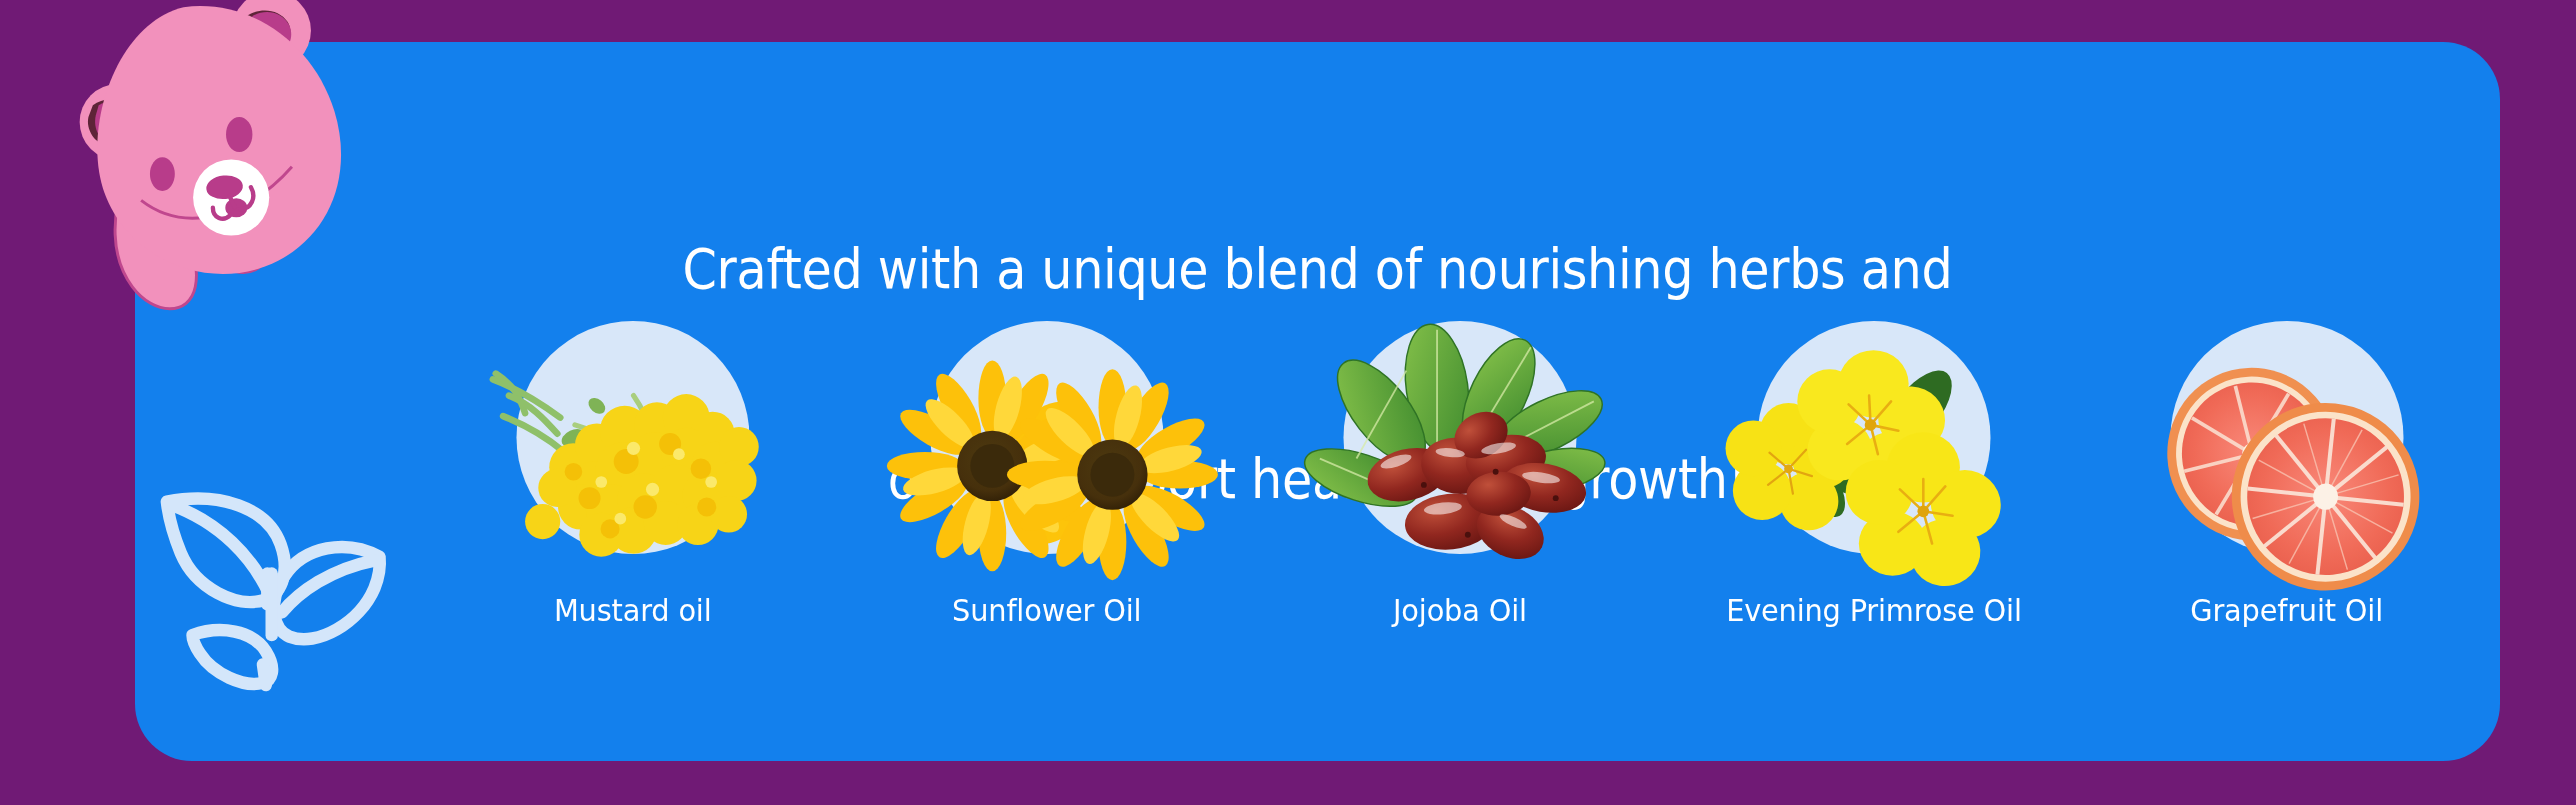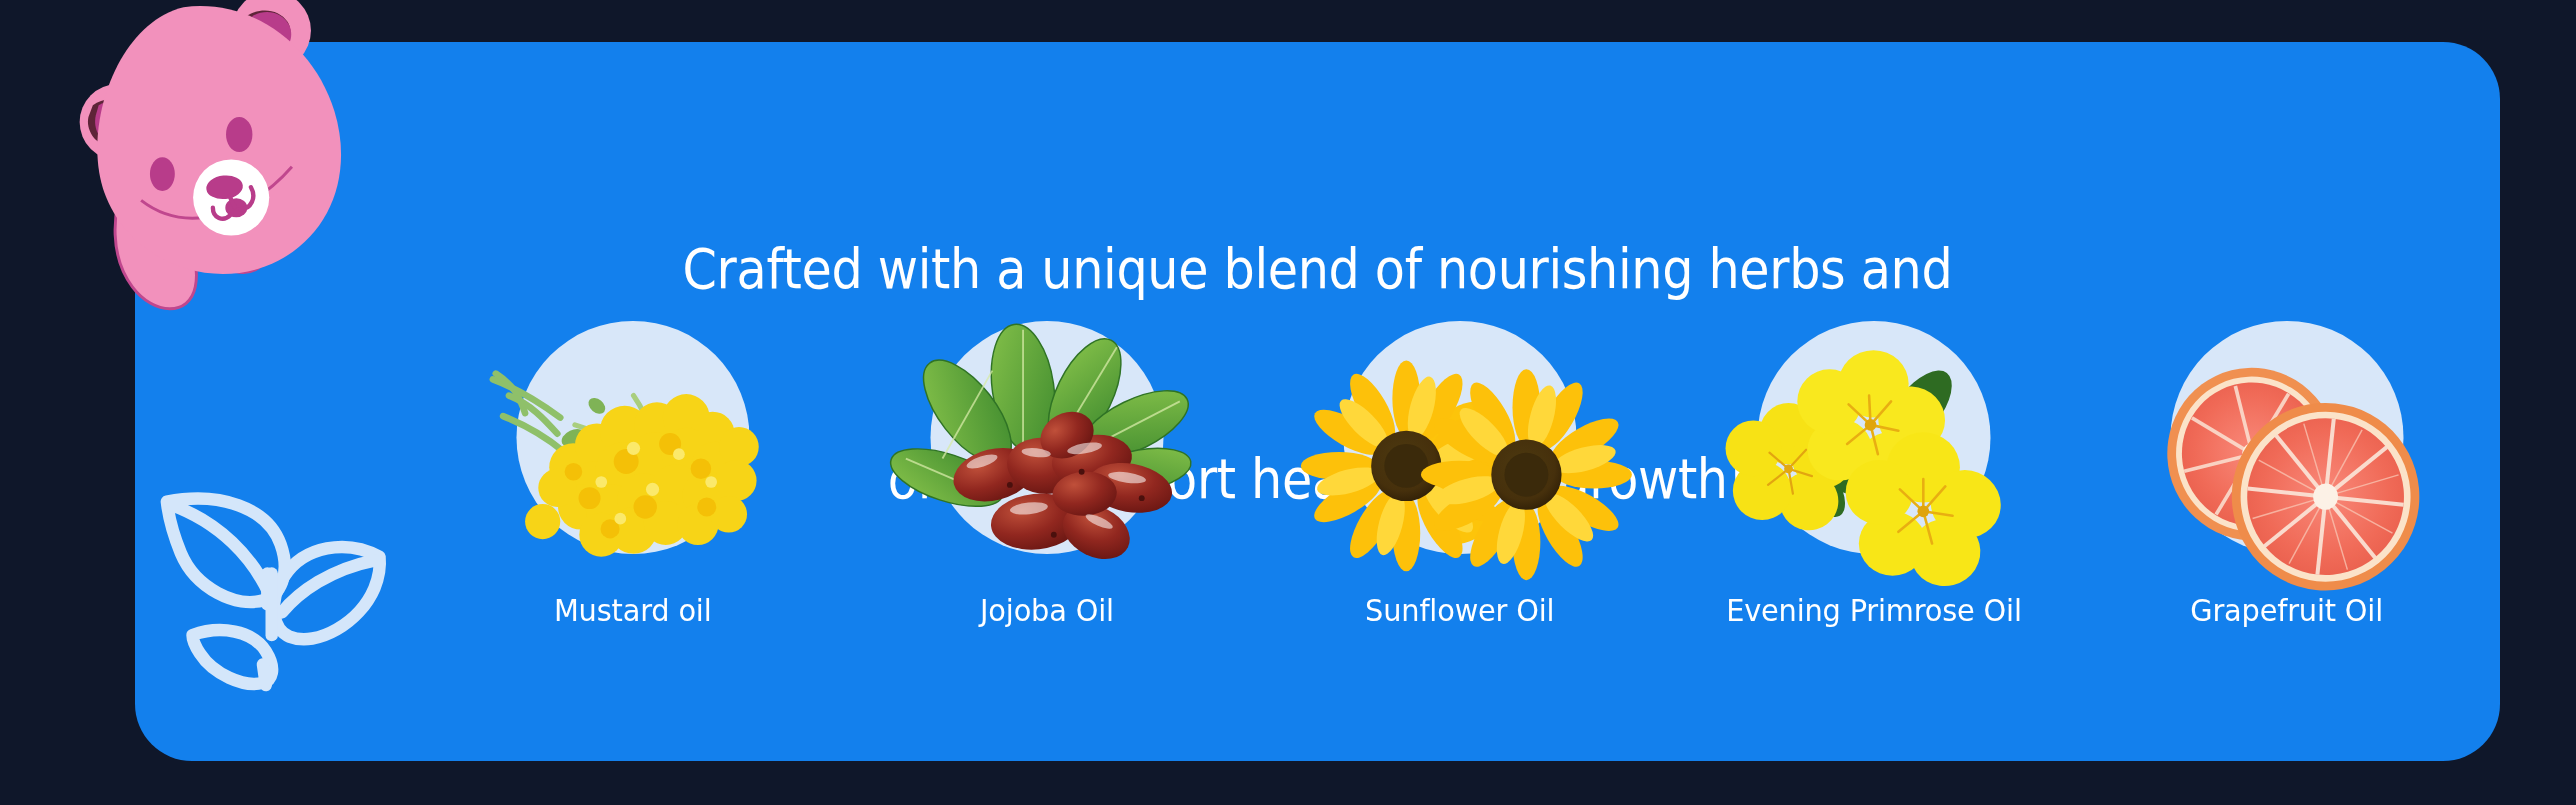--- a/index.html
+++ b/index.html
@@ -12,21 +12,21 @@
     height: 805px;
     overflow: hidden;
     font-family: "DejaVu Sans", sans-serif;
     -webkit-font-smoothing: antialiased;
   }
 
   #banner {
     position: relative;
     width: 2576px;
     height: 805px;
-    background: #0f172a;
+    background: #701a75;
   }
 
   
   #blue-panel {
     position: absolute;
     left: 135px;
     top: 42px;
     width: 2365px;
     height: 719px;
     background: #1380ED;
@@ -250,20 +250,171 @@
       </div>
       <div class="ing-label">Mustard oil</div>
     </div>
 
     <div class="ingredient">
       <div class="ing-circle-wrap">
         <div class="ing-disc"></div>
         <div class="ing-art">
           <svg viewBox="0 0 400 400" xmlns="http://www.w3.org/2000/svg">
             <defs>
+              <radialGradient id="sfc" cx="45%" cy="40%" r="65%">
+                <stop offset="0%" stop-color="#4D3A10"></stop>
+                <stop offset="70%" stop-color="#46300C"></stop>
+                <stop offset="100%" stop-color="#2E1E06"></stop>
+              </radialGradient>
+            </defs>
+
+            <g fill="#FDC40A">
+              <ellipse cx="196" cy="150" rx="44" ry="22" transform="rotate(-36 196 150)"></ellipse>
+              <ellipse cx="200" cy="200" rx="46" ry="23" transform="rotate(8 200 200)"></ellipse>
+              <ellipse cx="192" cy="250" rx="44" ry="22" transform="rotate(36 192 250)"></ellipse>
+              <ellipse cx="206" cy="290" rx="40" ry="20" transform="rotate(-20 206 290)"></ellipse>
+            </g>
+
+            <g transform="translate(126,206)">
+              <g fill="#FDC10A">
+                <g>
+                    <ellipse cx="0" cy="-92" rx="19" ry="52"></ellipse>
+                  </g>
+                <g transform="rotate(30)">
+                    <ellipse cx="0" cy="-92" rx="19" ry="52"></ellipse>
+                  </g>
+                <g transform="rotate(60)">
+                    <ellipse cx="0" cy="-92" rx="19" ry="52"></ellipse>
+                  </g>
+                <g transform="rotate(90)">
+                    <ellipse cx="0" cy="-92" rx="19" ry="52"></ellipse>
+                  </g>
+                <g transform="rotate(120)">
+                    <ellipse cx="0" cy="-92" rx="19" ry="52"></ellipse>
+                  </g>
+                <g transform="rotate(150)">
+                    <ellipse cx="0" cy="-92" rx="19" ry="52"></ellipse>
+                  </g>
+                <g transform="rotate(180)">
+                    <ellipse cx="0" cy="-92" rx="19" ry="52"></ellipse>
+                  </g>
+                <g transform="rotate(210)">
+                    <ellipse cx="0" cy="-92" rx="19" ry="52"></ellipse>
+                  </g>
+                <g transform="rotate(240)">
+                    <ellipse cx="0" cy="-92" rx="19" ry="52"></ellipse>
+                  </g>
+                <g transform="rotate(270)">
+                    <ellipse cx="0" cy="-92" rx="19" ry="52"></ellipse>
+                  </g>
+                <g transform="rotate(300)">
+                    <ellipse cx="0" cy="-92" rx="19" ry="52"></ellipse>
+                  </g>
+                <g transform="rotate(330)">
+                    <ellipse cx="0" cy="-92" rx="19" ry="52"></ellipse>
+                  </g>
+              </g>
+              <g fill="#FFD83A">
+                <g transform="rotate(15)">
+                    <ellipse cx="0" cy="-82" rx="16" ry="44"></ellipse>
+                  </g>
+                <g transform="rotate(75)">
+                    <ellipse cx="0" cy="-82" rx="16" ry="44"></ellipse>
+                  </g>
+                <g transform="rotate(135)">
+                    <ellipse cx="0" cy="-82" rx="16" ry="44"></ellipse>
+                  </g>
+                <g transform="rotate(195)">
+                    <ellipse cx="0" cy="-82" rx="16" ry="44"></ellipse>
+                  </g>
+                <g transform="rotate(255)">
+                    <ellipse cx="0" cy="-82" rx="16" ry="44"></ellipse>
+                  </g>
+                <g transform="rotate(315)">
+                    <ellipse cx="0" cy="-82" rx="16" ry="44"></ellipse>
+                  </g>
+              </g>
+              <circle cx="0" cy="0" r="48" fill="url(#sfc)"></circle>
+              <circle cx="0" cy="0" r="30" fill="#3B2A0B"></circle>
+            </g>
+
+            <g transform="translate(290,218)">
+              <g fill="#FDC10A">
+                <g>
+                    <ellipse cx="0" cy="-92" rx="19" ry="52"></ellipse>
+                  </g>
+                <g transform="rotate(30)">
+                    <ellipse cx="0" cy="-92" rx="19" ry="52"></ellipse>
+                  </g>
+                <g transform="rotate(60)">
+                    <ellipse cx="0" cy="-92" rx="19" ry="52"></ellipse>
+                  </g>
+                <g transform="rotate(90)">
+                    <ellipse cx="0" cy="-92" rx="19" ry="52"></ellipse>
+                  </g>
+                <g transform="rotate(120)">
+                    <ellipse cx="0" cy="-92" rx="19" ry="52"></ellipse>
+                  </g>
+                <g transform="rotate(150)">
+                    <ellipse cx="0" cy="-92" rx="19" ry="52"></ellipse>
+                  </g>
+                <g transform="rotate(180)">
+                    <ellipse cx="0" cy="-92" rx="19" ry="52"></ellipse>
+                  </g>
+                <g transform="rotate(210)">
+                    <ellipse cx="0" cy="-92" rx="19" ry="52"></ellipse>
+                  </g>
+                <g transform="rotate(240)">
+                    <ellipse cx="0" cy="-92" rx="19" ry="52"></ellipse>
+                  </g>
+                <g transform="rotate(270)">
+                    <ellipse cx="0" cy="-92" rx="19" ry="52"></ellipse>
+                  </g>
+                <g transform="rotate(300)">
+                    <ellipse cx="0" cy="-92" rx="19" ry="52"></ellipse>
+                  </g>
+                <g transform="rotate(330)">
+                    <ellipse cx="0" cy="-92" rx="19" ry="52"></ellipse>
+                  </g>
+              </g>
+              <g fill="#FFD83A">
+                <g transform="rotate(15)">
+                    <ellipse cx="0" cy="-82" rx="16" ry="44"></ellipse>
+                  </g>
+                <g transform="rotate(75)">
+                    <ellipse cx="0" cy="-82" rx="16" ry="44"></ellipse>
+                  </g>
+                <g transform="rotate(135)">
+                    <ellipse cx="0" cy="-82" rx="16" ry="44"></ellipse>
+                  </g>
+                <g transform="rotate(195)">
+                    <ellipse cx="0" cy="-82" rx="16" ry="44"></ellipse>
+                  </g>
+                <g transform="rotate(255)">
+                    <ellipse cx="0" cy="-82" rx="16" ry="44"></ellipse>
+                  </g>
+                <g transform="rotate(315)">
+                    <ellipse cx="0" cy="-82" rx="16" ry="44"></ellipse>
+                  </g>
+              </g>
+              <circle cx="0" cy="0" r="48" fill="url(#sfc)"></circle>
+              <circle cx="0" cy="0" r="30" fill="#3B2A0B"></circle>
+            </g>
+          </svg>
+        </div>
+      </div>
+      <div class="ing-label">Sunflower Oil</div>
+    </div>
+
+    <div class="ingredient">
+      <div class="ing-circle-wrap">
+        <div class="ing-disc"></div>
+        <div class="ing-art">
+          <svg viewBox="0 0 400 400" xmlns="http://www.w3.org/2000/svg">
+            <defs>
               <radialGradient id="jseed" cx="35%" cy="28%" r="78%">
                 <stop offset="0%" stop-color="#C0503A"></stop>
                 <stop offset="55%" stop-color="#91271F"></stop>
                 <stop offset="100%" stop-color="#6B1713"></stop>
               </radialGradient>
               <linearGradient id="jleaf" x1="0" y1="0" x2="1" y2="1">
                 <stop offset="0%" stop-color="#86C24A"></stop>
                 <stop offset="100%" stop-color="#3E8A2E"></stop>
               </linearGradient>
             </defs>
@@ -305,171 +456,20 @@
             <g fill="#4A100D">
               <circle cx="150" cy="232" r="4"></circle>
                 <circle cx="248" cy="214" r="4"></circle>
               <circle cx="210" cy="300" r="4"></circle>
                 <circle cx="330" cy="250" r="4"></circle>
             </g>
           </svg>
         </div>
       </div>
       <div class="ing-label">Jojoba Oil</div>
-    </div>
-
-    <div class="ingredient">
-      <div class="ing-circle-wrap">
-        <div class="ing-disc"></div>
-        <div class="ing-art">
-          <svg viewBox="0 0 400 400" xmlns="http://www.w3.org/2000/svg">
-            <defs>
-              <radialGradient id="sfc" cx="45%" cy="40%" r="65%">
-                <stop offset="0%" stop-color="#4D3A10"></stop>
-                <stop offset="70%" stop-color="#46300C"></stop>
-                <stop offset="100%" stop-color="#2E1E06"></stop>
-              </radialGradient>
-            </defs>
-
-            <g fill="#FDC40A">
-              <ellipse cx="196" cy="150" rx="44" ry="22" transform="rotate(-36 196 150)"></ellipse>
-              <ellipse cx="200" cy="200" rx="46" ry="23" transform="rotate(8 200 200)"></ellipse>
-              <ellipse cx="192" cy="250" rx="44" ry="22" transform="rotate(36 192 250)"></ellipse>
-              <ellipse cx="206" cy="290" rx="40" ry="20" transform="rotate(-20 206 290)"></ellipse>
-            </g>
-
-            <g transform="translate(126,206)">
-              <g fill="#FDC10A">
-                <g>
-                    <ellipse cx="0" cy="-92" rx="19" ry="52"></ellipse>
-                  </g>
-                <g transform="rotate(30)">
-                    <ellipse cx="0" cy="-92" rx="19" ry="52"></ellipse>
-                  </g>
-                <g transform="rotate(60)">
-                    <ellipse cx="0" cy="-92" rx="19" ry="52"></ellipse>
-                  </g>
-                <g transform="rotate(90)">
-                    <ellipse cx="0" cy="-92" rx="19" ry="52"></ellipse>
-                  </g>
-                <g transform="rotate(120)">
-                    <ellipse cx="0" cy="-92" rx="19" ry="52"></ellipse>
-                  </g>
-                <g transform="rotate(150)">
-                    <ellipse cx="0" cy="-92" rx="19" ry="52"></ellipse>
-                  </g>
-                <g transform="rotate(180)">
-                    <ellipse cx="0" cy="-92" rx="19" ry="52"></ellipse>
-                  </g>
-                <g transform="rotate(210)">
-                    <ellipse cx="0" cy="-92" rx="19" ry="52"></ellipse>
-                  </g>
-                <g transform="rotate(240)">
-                    <ellipse cx="0" cy="-92" rx="19" ry="52"></ellipse>
-                  </g>
-                <g transform="rotate(270)">
-                    <ellipse cx="0" cy="-92" rx="19" ry="52"></ellipse>
-                  </g>
-                <g transform="rotate(300)">
-                    <ellipse cx="0" cy="-92" rx="19" ry="52"></ellipse>
-                  </g>
-                <g transform="rotate(330)">
-                    <ellipse cx="0" cy="-92" rx="19" ry="52"></ellipse>
-                  </g>
-              </g>
-              <g fill="#FFD83A">
-                <g transform="rotate(15)">
-                    <ellipse cx="0" cy="-82" rx="16" ry="44"></ellipse>
-                  </g>
-                <g transform="rotate(75)">
-                    <ellipse cx="0" cy="-82" rx="16" ry="44"></ellipse>
-                  </g>
-                <g transform="rotate(135)">
-                    <ellipse cx="0" cy="-82" rx="16" ry="44"></ellipse>
-                  </g>
-                <g transform="rotate(195)">
-                    <ellipse cx="0" cy="-82" rx="16" ry="44"></ellipse>
-                  </g>
-                <g transform="rotate(255)">
-                    <ellipse cx="0" cy="-82" rx="16" ry="44"></ellipse>
-                  </g>
-                <g transform="rotate(315)">
-                    <ellipse cx="0" cy="-82" rx="16" ry="44"></ellipse>
-                  </g>
-              </g>
-              <circle cx="0" cy="0" r="48" fill="url(#sfc)"></circle>
-              <circle cx="0" cy="0" r="30" fill="#3B2A0B"></circle>
-            </g>
-
-            <g transform="translate(290,218)">
-              <g fill="#FDC10A">
-                <g>
-                    <ellipse cx="0" cy="-92" rx="19" ry="52"></ellipse>
-                  </g>
-                <g transform="rotate(30)">
-                    <ellipse cx="0" cy="-92" rx="19" ry="52"></ellipse>
-                  </g>
-                <g transform="rotate(60)">
-                    <ellipse cx="0" cy="-92" rx="19" ry="52"></ellipse>
-                  </g>
-                <g transform="rotate(90)">
-                    <ellipse cx="0" cy="-92" rx="19" ry="52"></ellipse>
-                  </g>
-                <g transform="rotate(120)">
-                    <ellipse cx="0" cy="-92" rx="19" ry="52"></ellipse>
-                  </g>
-                <g transform="rotate(150)">
-                    <ellipse cx="0" cy="-92" rx="19" ry="52"></ellipse>
-                  </g>
-                <g transform="rotate(180)">
-                    <ellipse cx="0" cy="-92" rx="19" ry="52"></ellipse>
-                  </g>
-                <g transform="rotate(210)">
-                    <ellipse cx="0" cy="-92" rx="19" ry="52"></ellipse>
-                  </g>
-                <g transform="rotate(240)">
-                    <ellipse cx="0" cy="-92" rx="19" ry="52"></ellipse>
-                  </g>
-                <g transform="rotate(270)">
-                    <ellipse cx="0" cy="-92" rx="19" ry="52"></ellipse>
-                  </g>
-                <g transform="rotate(300)">
-                    <ellipse cx="0" cy="-92" rx="19" ry="52"></ellipse>
-                  </g>
-                <g transform="rotate(330)">
-                    <ellipse cx="0" cy="-92" rx="19" ry="52"></ellipse>
-                  </g>
-              </g>
-              <g fill="#FFD83A">
-                <g transform="rotate(15)">
-                    <ellipse cx="0" cy="-82" rx="16" ry="44"></ellipse>
-                  </g>
-                <g transform="rotate(75)">
-                    <ellipse cx="0" cy="-82" rx="16" ry="44"></ellipse>
-                  </g>
-                <g transform="rotate(135)">
-                    <ellipse cx="0" cy="-82" rx="16" ry="44"></ellipse>
-                  </g>
-                <g transform="rotate(195)">
-                    <ellipse cx="0" cy="-82" rx="16" ry="44"></ellipse>
-                  </g>
-                <g transform="rotate(255)">
-                    <ellipse cx="0" cy="-82" rx="16" ry="44"></ellipse>
-                  </g>
-                <g transform="rotate(315)">
-                    <ellipse cx="0" cy="-82" rx="16" ry="44"></ellipse>
-                  </g>
-              </g>
-              <circle cx="0" cy="0" r="48" fill="url(#sfc)"></circle>
-              <circle cx="0" cy="0" r="30" fill="#3B2A0B"></circle>
-            </g>
-          </svg>
-        </div>
-      </div>
-      <div class="ing-label">Sunflower Oil</div>
     </div>
 
     <div class="ingredient">
       <div class="ing-circle-wrap">
         <div class="ing-disc"></div>
         <div class="ing-art">
           <svg viewBox="0 0 400 400" xmlns="http://www.w3.org/2000/svg">
 
             <g fill="#2E6B22">
               <ellipse cx="262" cy="128" rx="30" ry="62" transform="rotate(38 262 128)"></ellipse>

